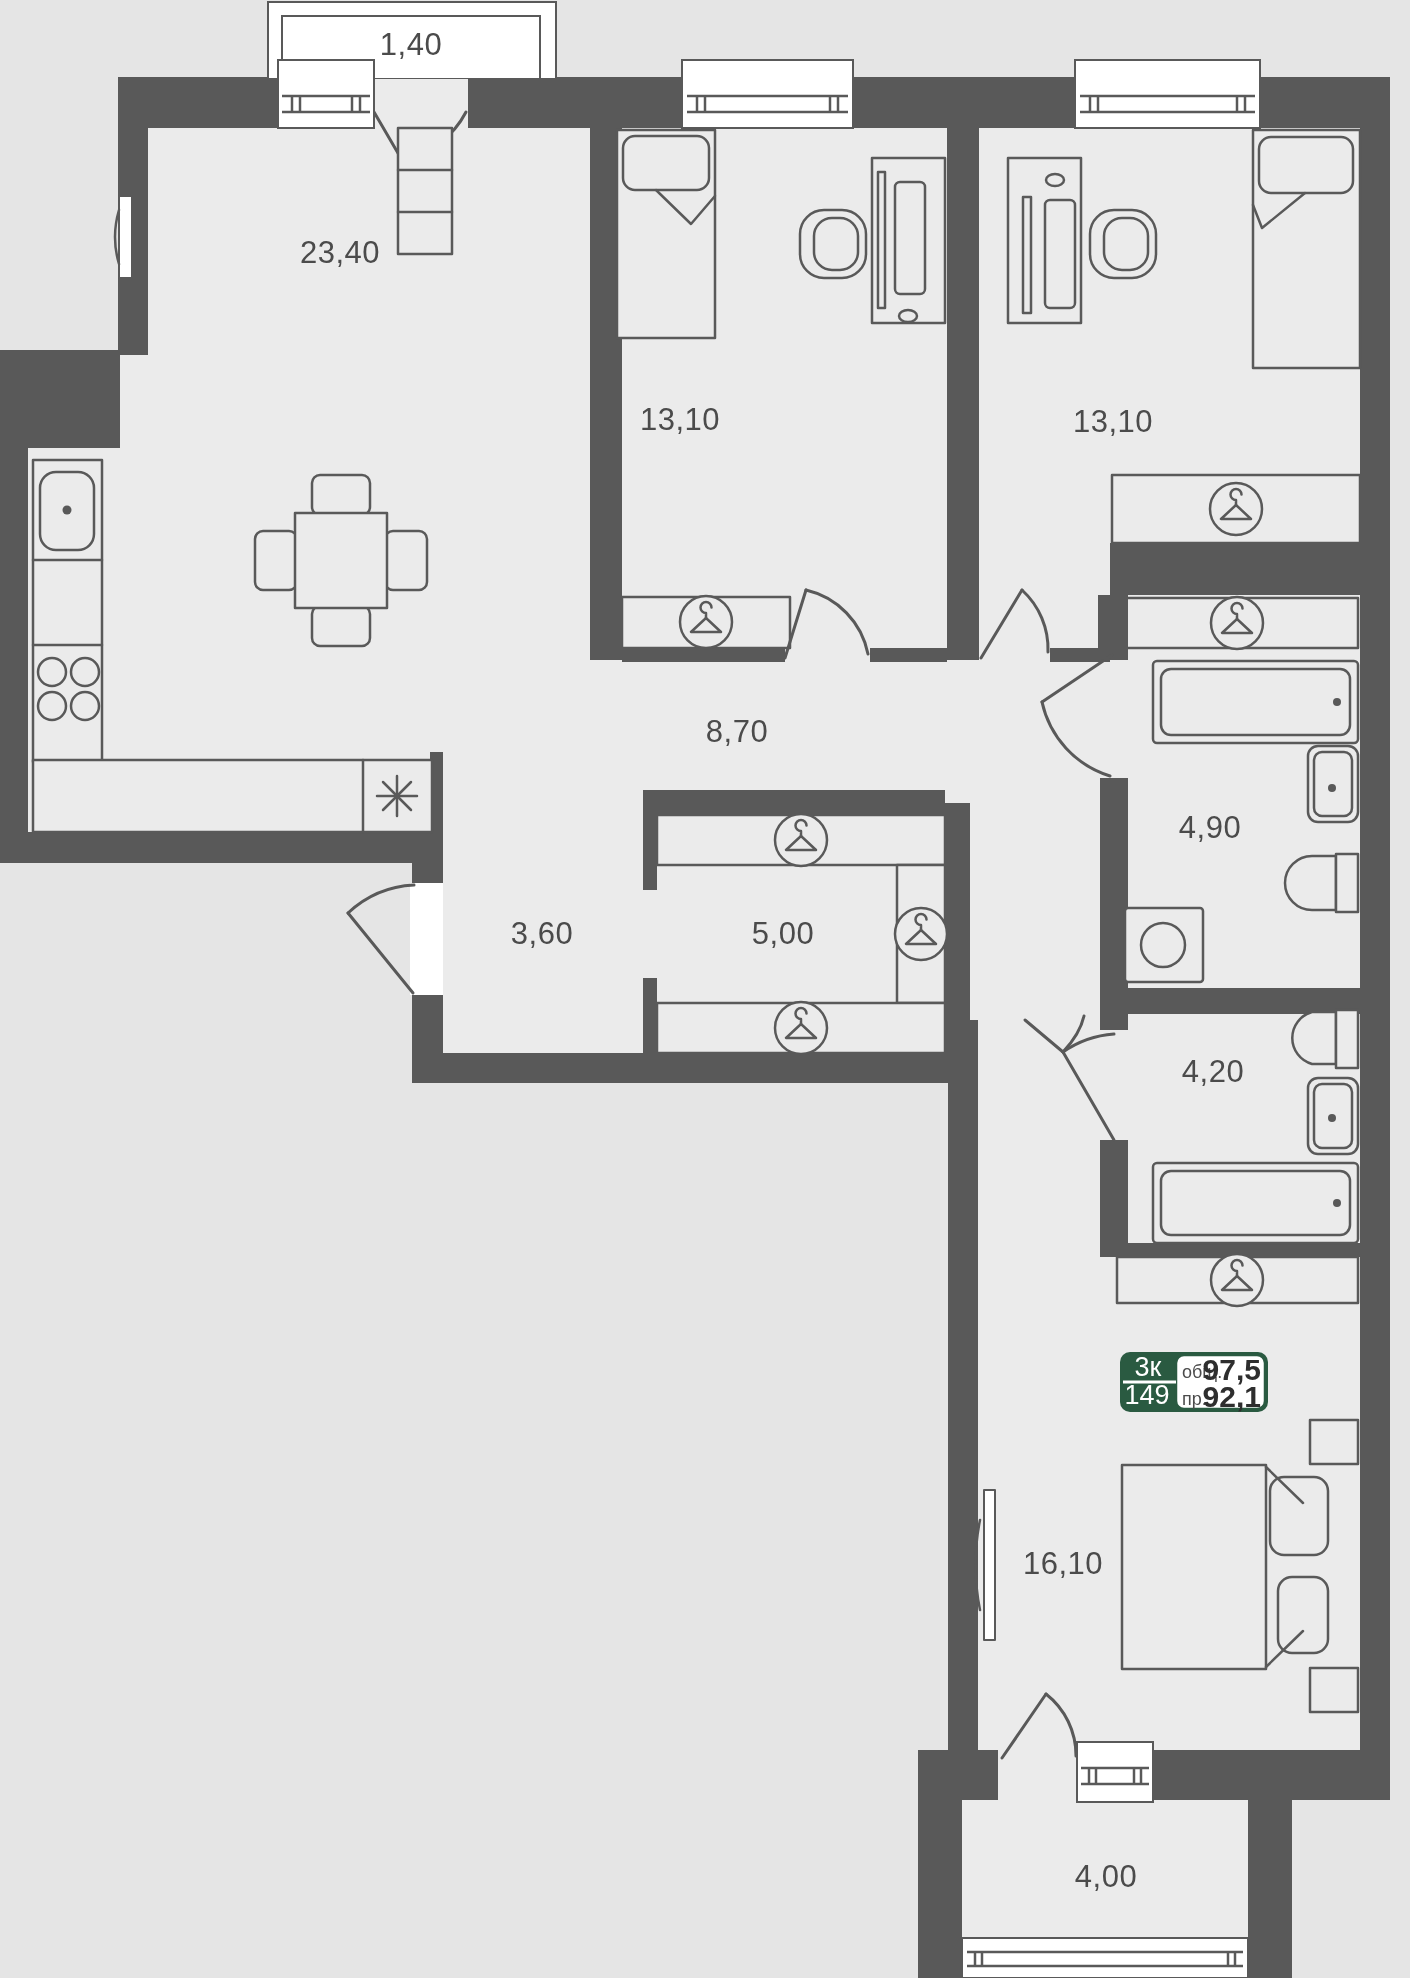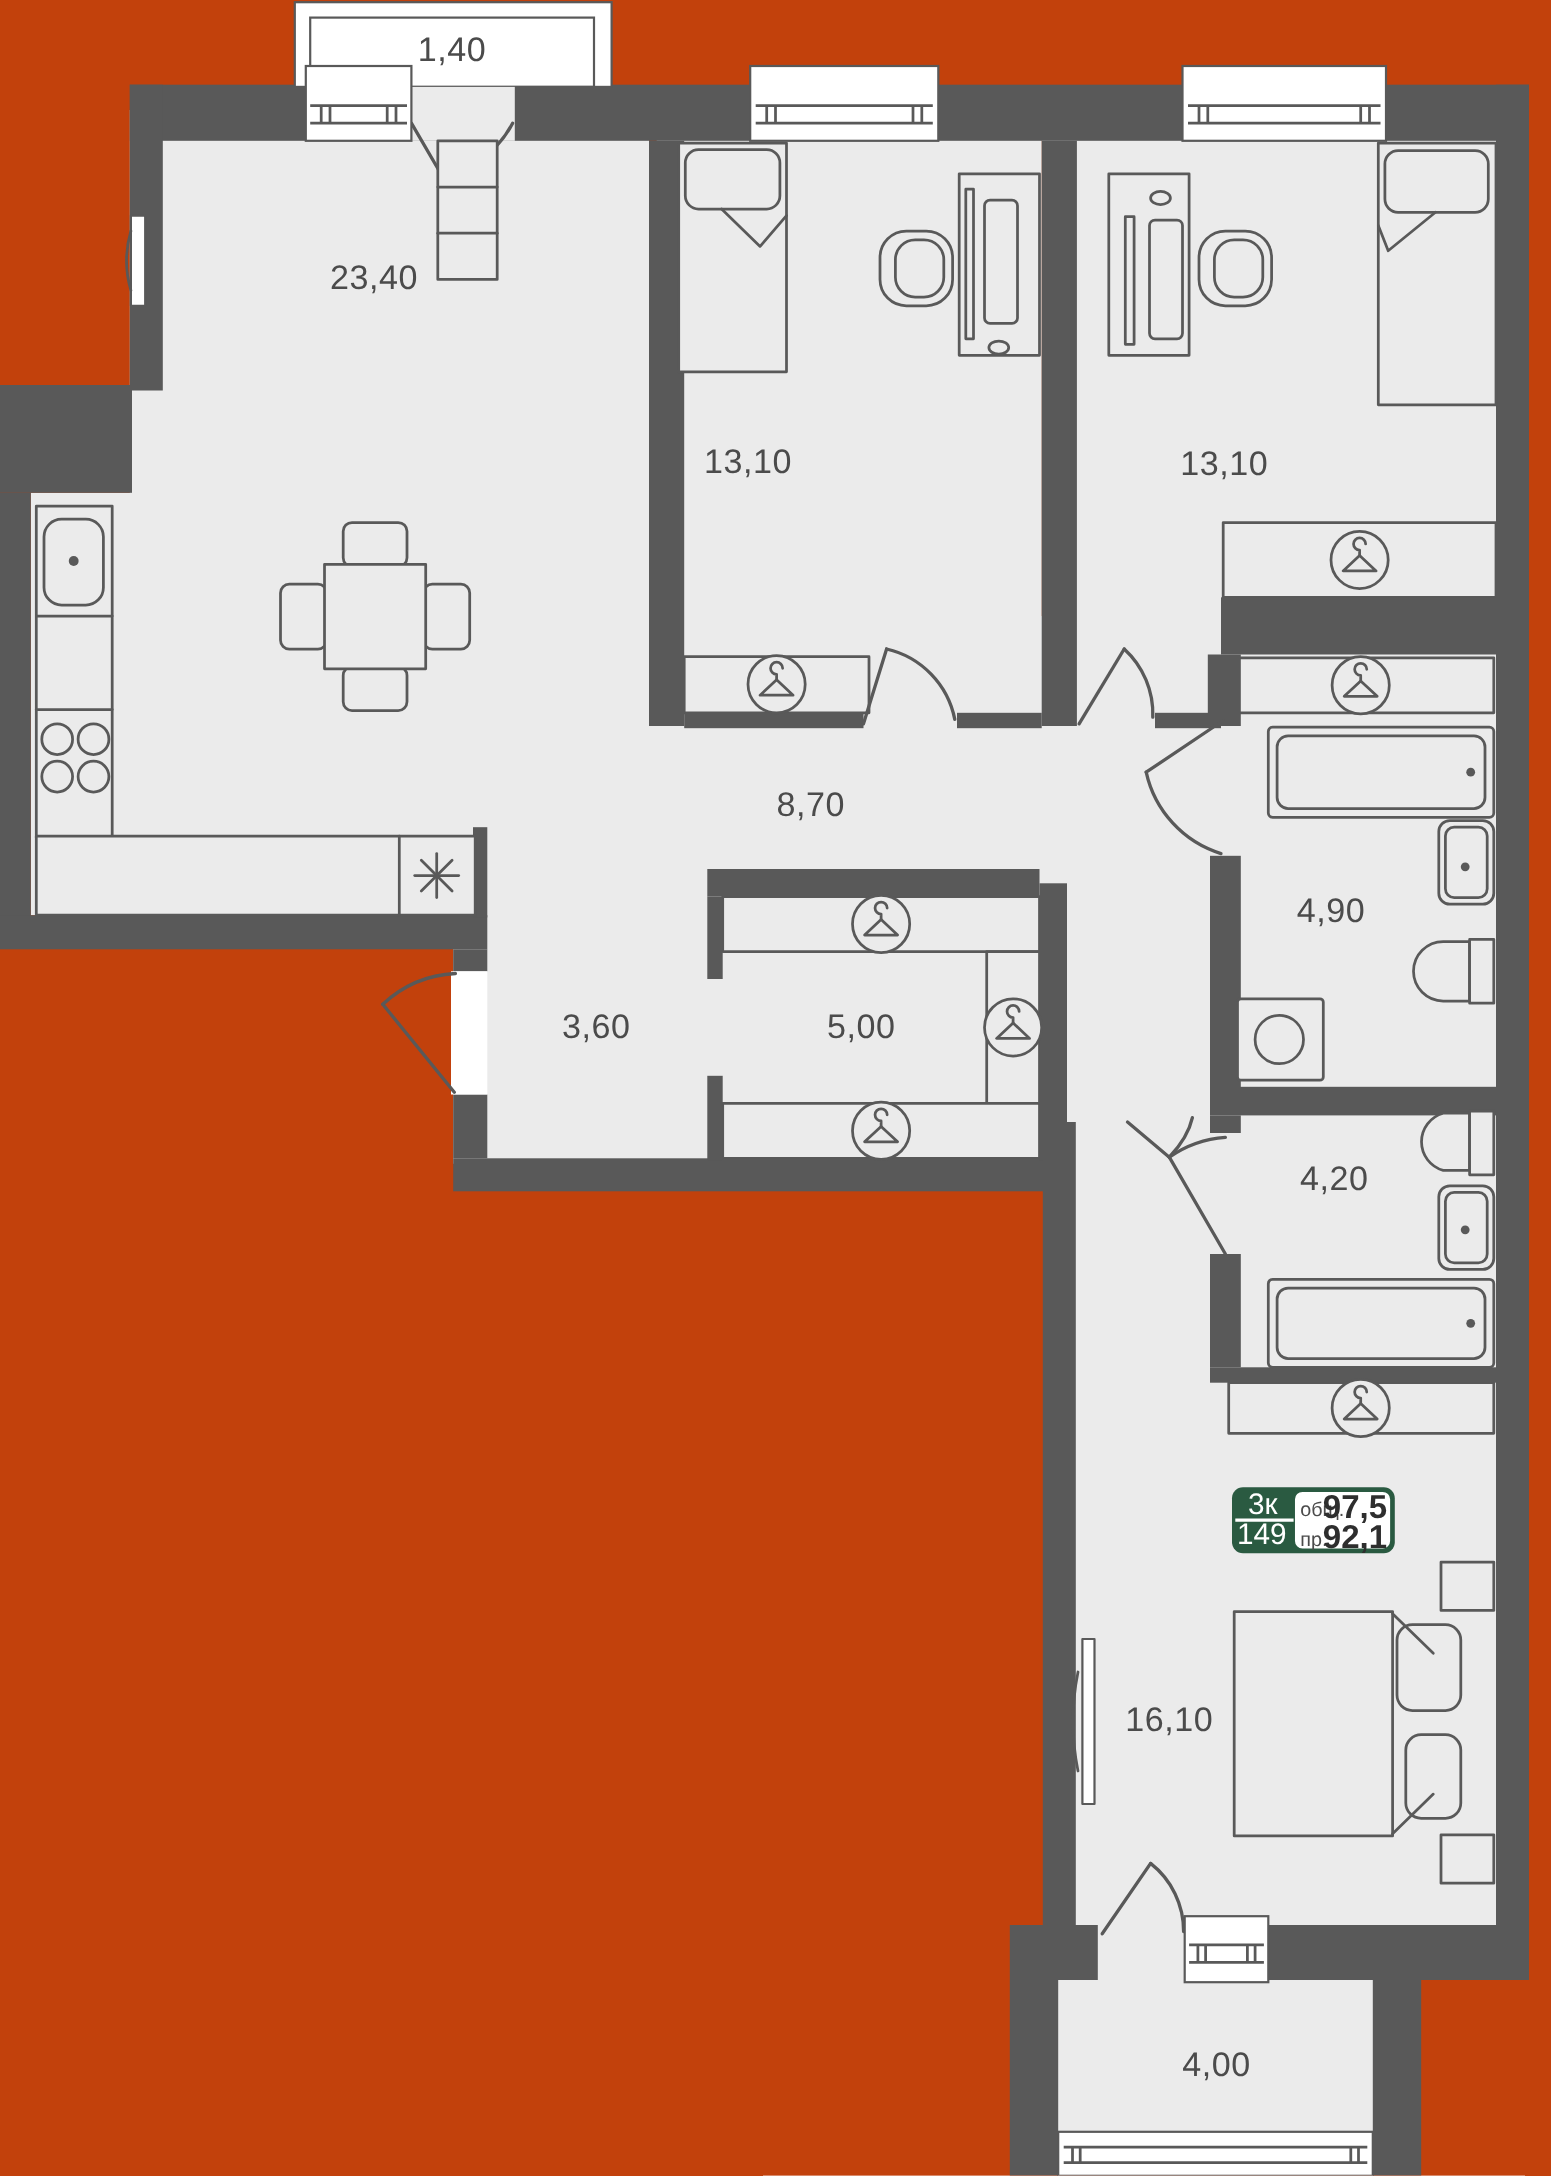--- a/index.html
+++ b/index.html
@@ -1,16 +1,16 @@
 <!DOCTYPE html>
 <html><head>
 <meta charset="utf-8">
 <style>
   html,body{margin:0;padding:0;background:#fff;}
-  .stage{position:relative;width:1410px;height:1978px;background:#c2410c;overflow:hidden;
+  .stage{position:relative;width:1410px;height:1978px;background:#e5e5e5;overflow:hidden;
          font-family:"Liberation Sans",sans-serif;}
   svg{display:block}
   .wall{fill:#595959;stroke:none}
   .floor{fill:#ebebeb;stroke:none}
   .ln{fill:none;stroke:#595959;stroke-width:2.5;stroke-linecap:round;stroke-linejoin:round}
   .fur{fill:#ebebeb;stroke:#595959;stroke-width:2.5;stroke-linejoin:round}
   .furw{fill:#fff;stroke:#595959;stroke-width:2;stroke-linejoin:round}
   .door{fill:none;stroke:#595959;stroke-width:3;stroke-linecap:round}
   .win{fill:#fff;stroke:#595959;stroke-width:2}
   .winln{stroke:#595959;stroke-width:2.5}

